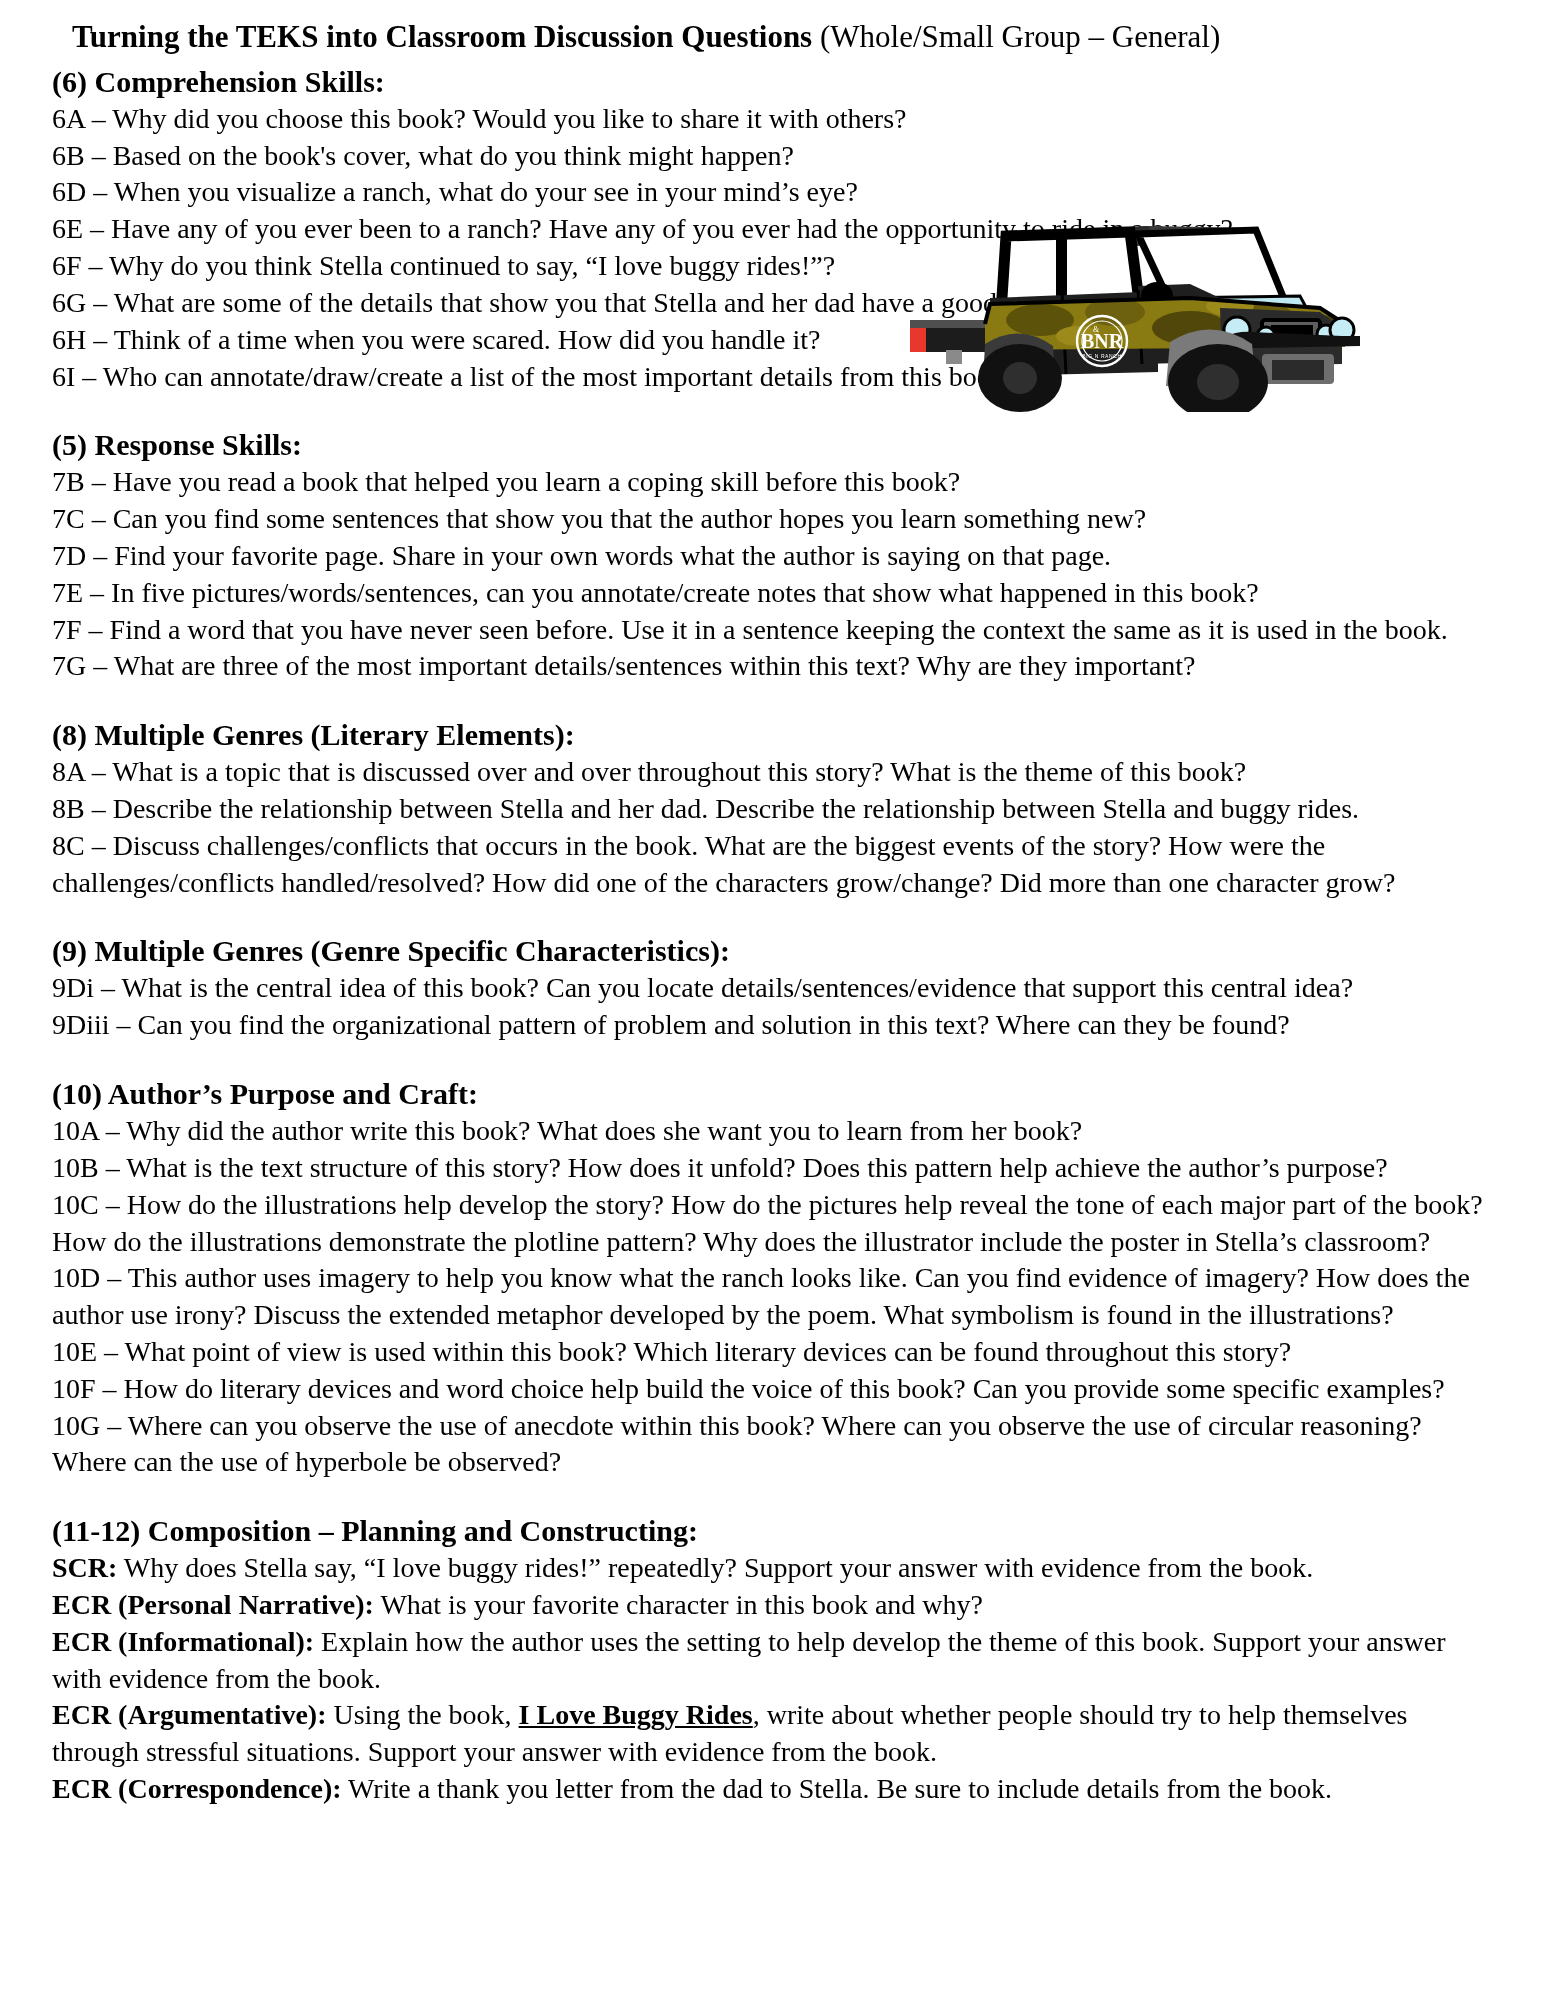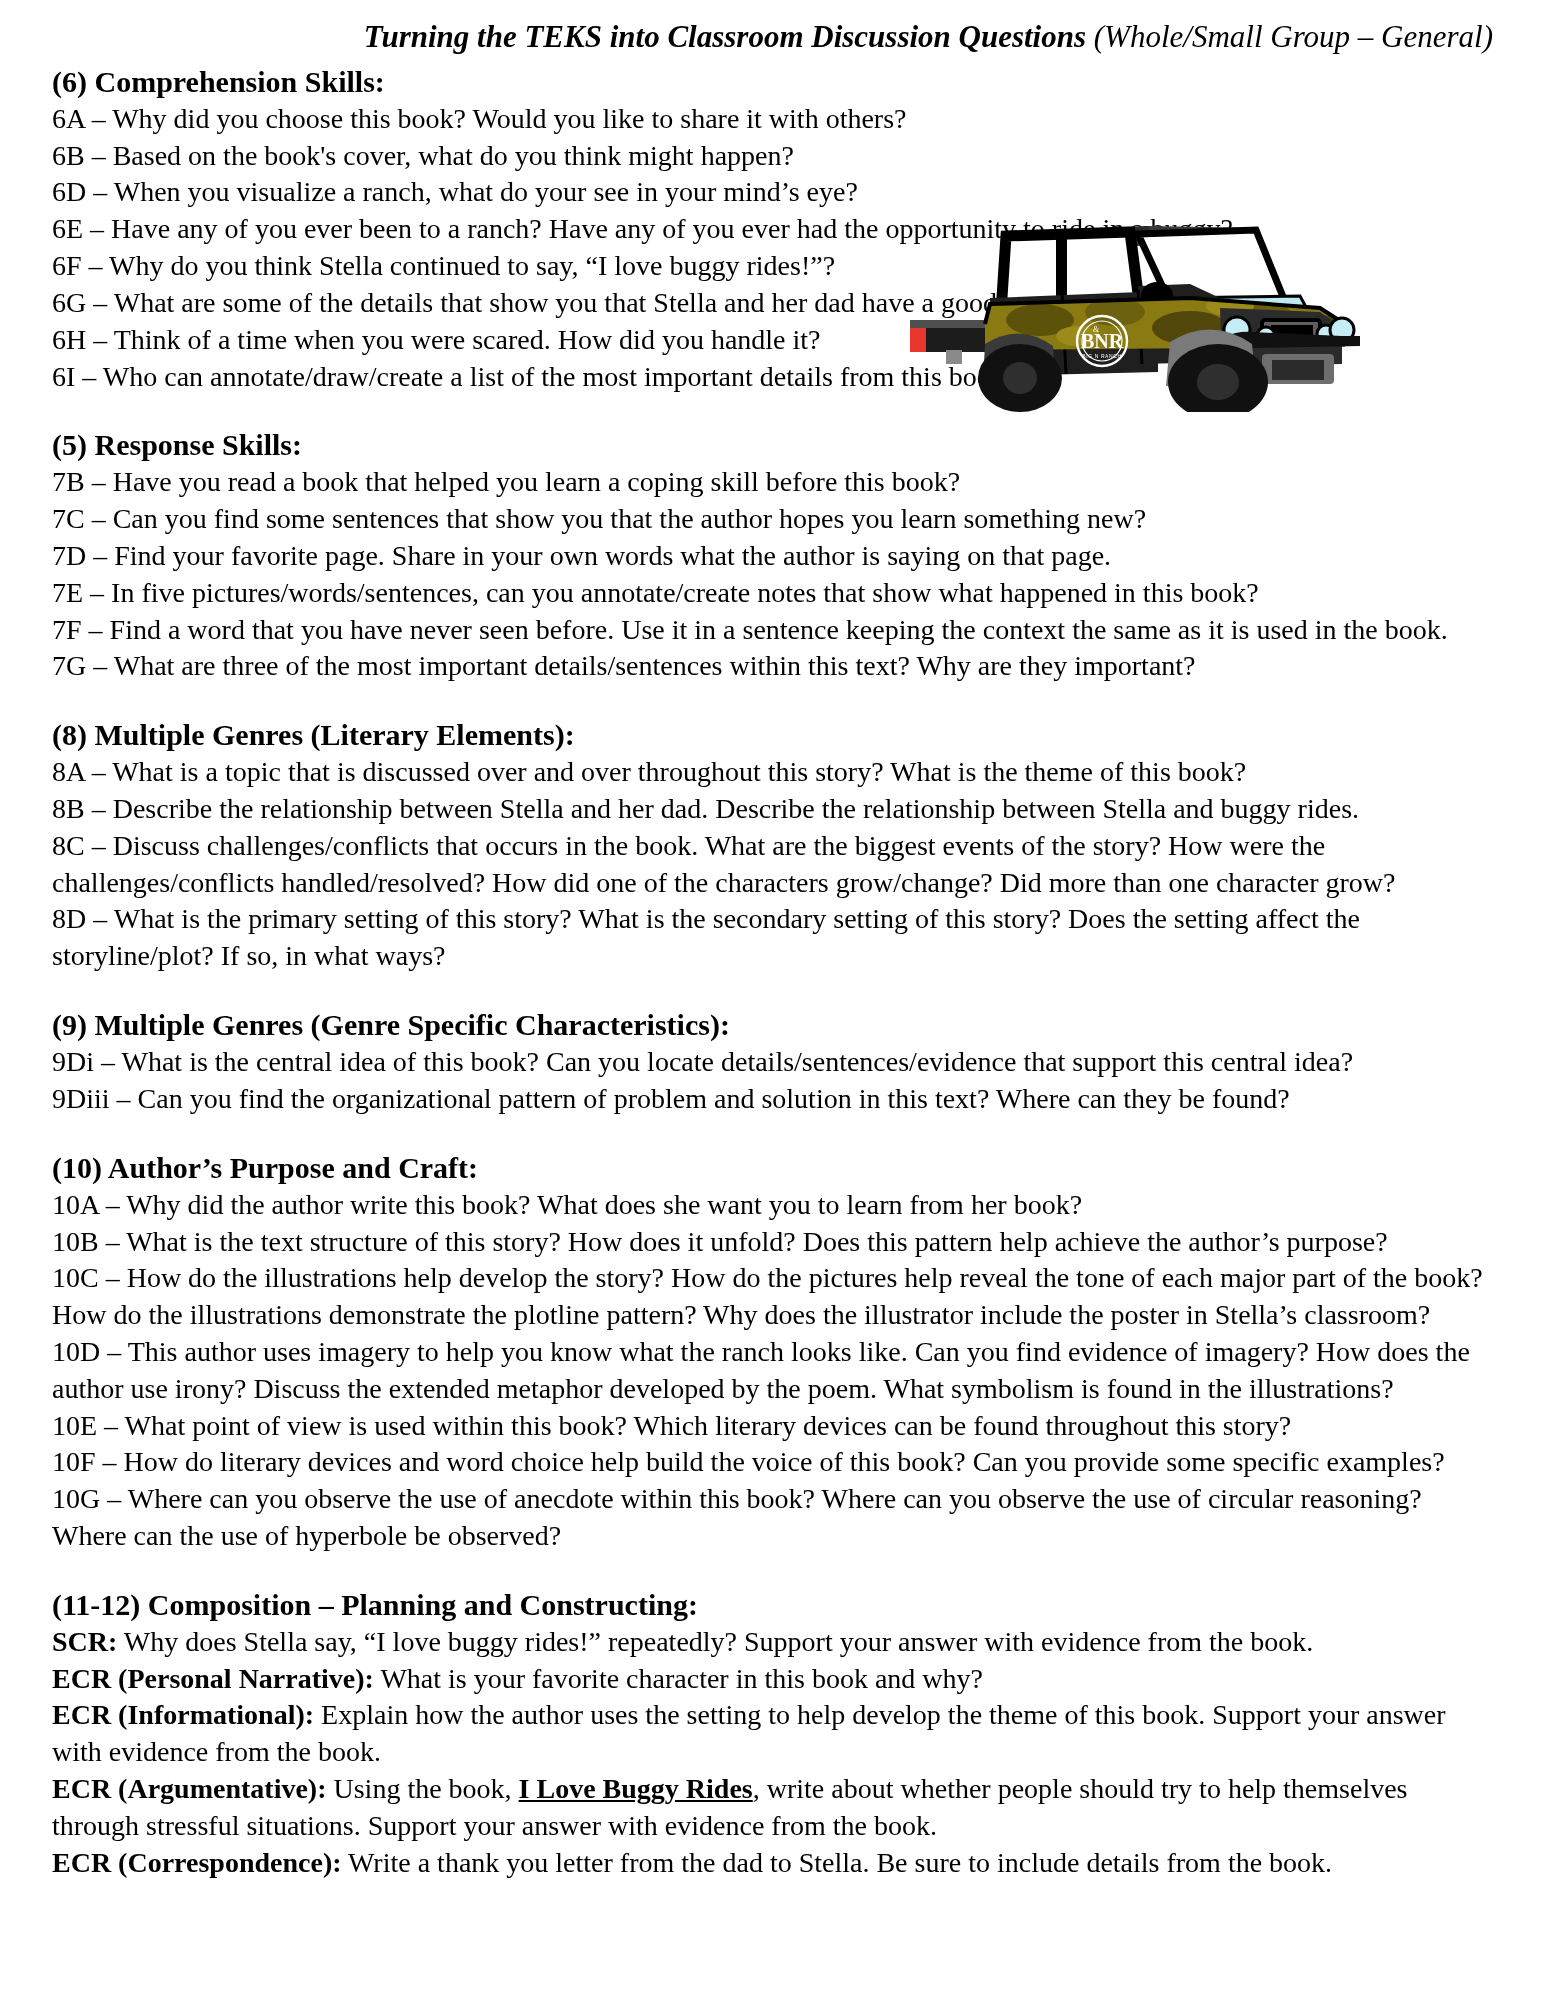--- a/index.html
+++ b/index.html
@@ -16,27 +16,26 @@
     position: relative;
   }
   .page {
     position: relative;
     width: 1545px;
     height: 2000px;
     box-sizing: border-box;
     padding: 18px 52px 0 52px;
   }
   .doc-title {
-    text-align: right;
+    text-align: left;
     font-size: 31px;
     line-height: 1.22;
     margin: 0 0 6px 0;
     padding-left: 20px;
     white-space: nowrap;
-    font-style: italic;
   }
   .doc-title .bold {
     font-weight: bold;
   }
   .doc-title .reg {
     font-weight: normal;
   }
   .section {
     margin: 0;
   }
@@ -112,21 +111,20 @@
         <div class="q-line">7E – In five pictures/words/sentences, can you annotate/create notes that show what happened in this book?</div>
         <div class="q-line">7F – Find a word that you have never seen before.  Use it in a sentence keeping the context the same as it is used in the book.</div>
         <div class="q-line">7G – What are three of the most important details/sentences within this text?  Why are they important?</div>
       </div>
       <div class="gap"></div>
       <div class="section">
         <div class="section-heading">(8) Multiple Genres (Literary Elements):</div>
         <div class="q-line">8A – What is a topic that is discussed over and over throughout this story?  What is the theme of this book?</div>
         <div class="q-line">8B – Describe the relationship between Stella and her dad.  Describe the relationship between Stella and buggy rides.</div>
         <div class="q-line wrap">8C – Discuss challenges/conflicts that occurs in the book.  What are the biggest events of the story?  How were the challenges/conflicts handled/resolved?  How did one of the characters grow/change?  Did more than one character grow?</div>
-        <div class="q-line wrap">8D – What is the primary setting of this story?  What is the secondary setting of this story?  Does the setting affect the storyline/plot?  If so, in what ways?</div>
       </div>
       <div class="gap"></div>
       <div class="section">
         <div class="section-heading">(9) Multiple Genres (Genre Specific Characteristics):</div>
         <div class="q-line">9Di – What is the central idea of this book?  Can you locate details/sentences/evidence that support this central idea?</div>
         <div class="q-line">9Diii – Can you find the organizational pattern of problem and solution in this text?  Where can they be found?</div>
       </div>
       <div class="gap"></div>
       <div class="section">
         <div class="section-heading">(10) Author’s Purpose and Craft:</div>

